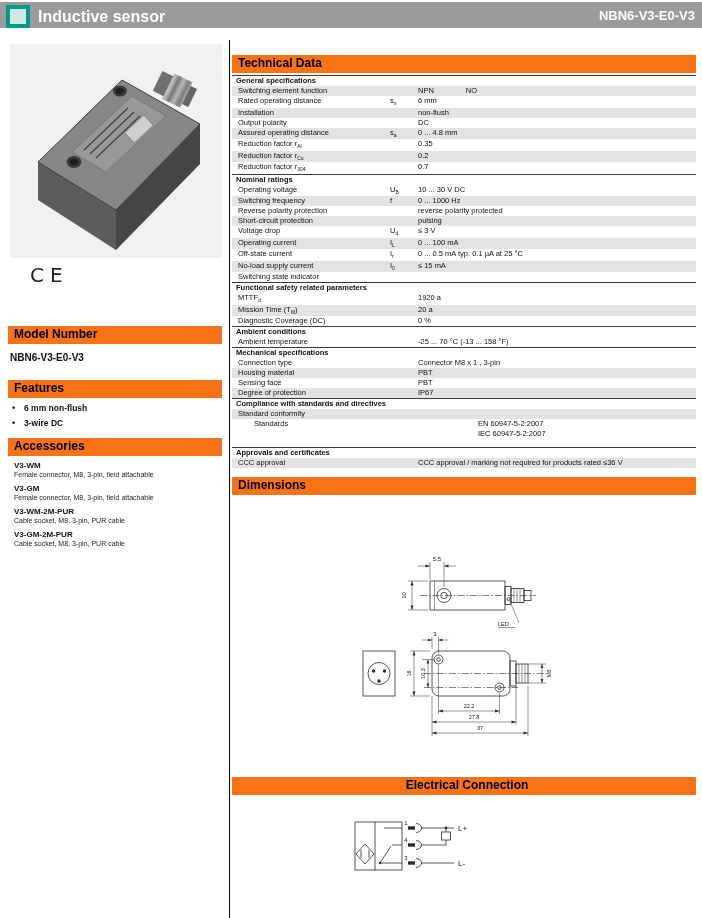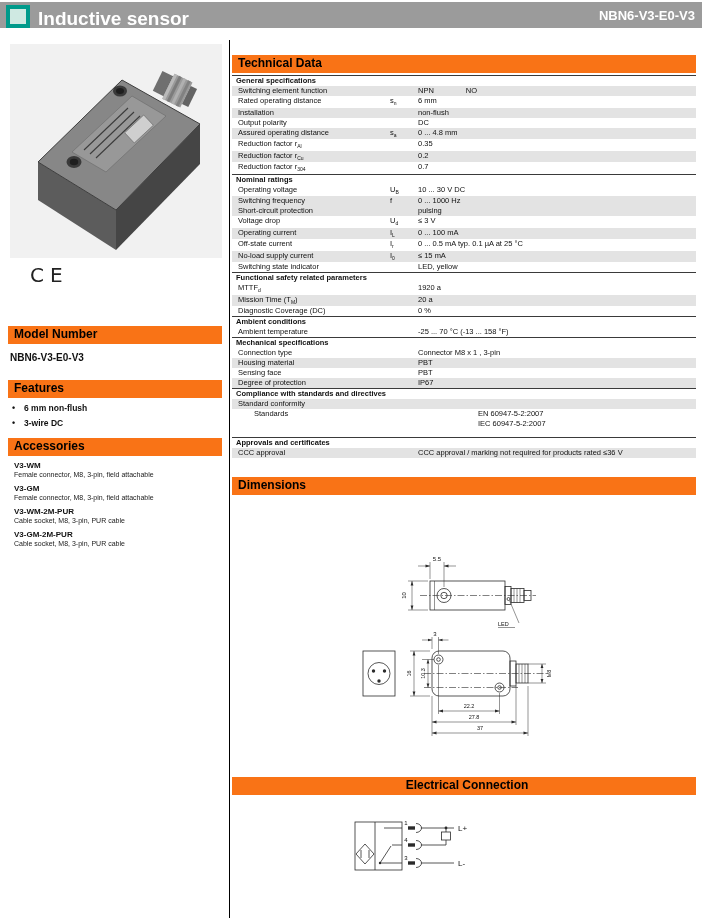--- a/index.html
+++ b/index.html
@@ -6,21 +6,21 @@
   body{
     width:702px;height:918px;position:relative;overflow:hidden;
     background:#ffffff;color:#111;
     font-family:"Liberation Sans",sans-serif;
     -webkit-font-smoothing:antialiased;
   }
   
   .topbar{position:absolute;left:0;top:2px;width:702px;height:26px;background:#9b9b9b;}
   .brandbox{position:absolute;left:6px;top:3px;width:24px;height:23px;background:#cfe9e2;
     border:4px solid #009a8b;box-sizing:border-box;}
-  .topbar-title{position:absolute;left:38px;top:6px;color:#fff;font-weight:bold;font-size:19px;}
+  .topbar-title{position:absolute;left:38px;top:6px;color:#fff;font-weight:bold;font-size:16px;}
   .topbar-pn{position:absolute;right:7px;top:6px;color:#fff;font-weight:bold;font-size:13px;}
   
   .vdivider{position:absolute;left:229px;top:40px;width:1px;height:878px;background:#000;}
   
   .gbar{background:#f97316;color:#000;font-weight:bold;font-size:12px;
     padding:2px 0 3px 6px;line-height:13px;}
   
   #photo{position:absolute;left:10px;top:44px;width:212px;height:214px;}
   #ce{position:absolute;left:30px;top:263px;font-size:20px;letter-spacing:6px;color:#222;
       font-family:"DejaVu Sans",sans-serif;}
@@ -190,20 +190,25 @@
       <div class="trow">
         <div class="tlabel">Operating voltage</div>
         <div class="tsym">U<sub>B</sub></div>
         <div class="tval">10 ... 30 V DC</div>
       </div>
       <div class="trow shaded">
         <div class="tlabel">Switching frequency</div>
         <div class="tsym">f</div>
         <div class="tval">0 ... 1000 Hz</div>
       </div>
+      <div class="trow">
+        <div class="tlabel">Reverse polarity protection</div>
+        <div class="tsym"></div>
+        <div class="tval">reverse polarity protected</div>
+      </div>
       <div class="trow shaded">
         <div class="tlabel">Short-circuit protection</div>
         <div class="tsym"></div>
         <div class="tval">pulsing</div>
       </div>
       <div class="trow">
         <div class="tlabel">Voltage drop</div>
         <div class="tsym">U<sub>d</sub></div>
         <div class="tval">≤ 3 V</div>
       </div>
@@ -218,21 +223,20 @@
         <div class="tval">0 ... 0.5 mA typ. 0.1 µA at 25 °C</div>
       </div>
       <div class="trow shaded">
         <div class="tlabel">No-load supply current</div>
         <div class="tsym">I<sub>0</sub></div>
         <div class="tval">≤ 15 mA</div>
       </div>
       <div class="trow">
         <div class="tlabel">Switching state indicator</div>
         <div class="tsym"></div>
-        <div class="tval">LED, yellow</div>
       </div>
       <div class="section-title">Functional safety related parameters</div>
       <div class="trow">
         <div class="tlabel">MTTF<sub>d</sub></div>
         <div class="tsym"></div>
         <div class="tval">1920 a</div>
       </div>
       <div class="trow shaded">
         <div class="tlabel">Mission Time (T<sub>M</sub>)</div>
         <div class="tsym"></div>

